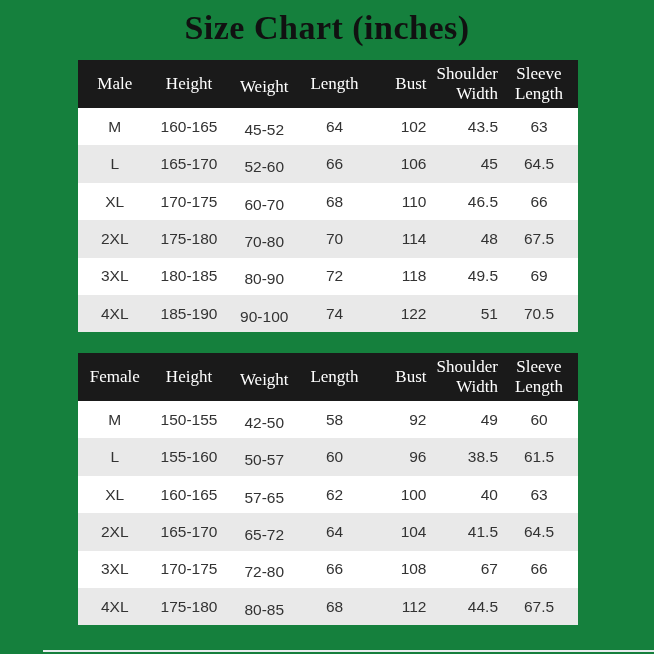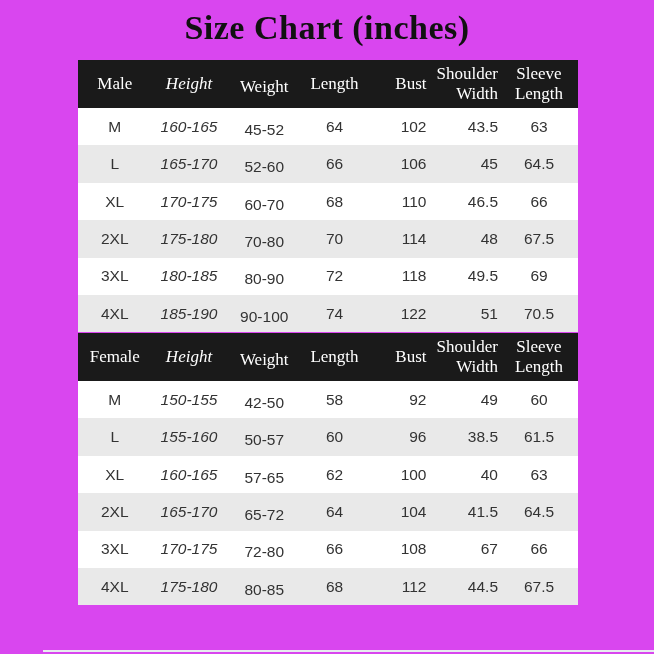--- a/index.html
+++ b/index.html
@@ -6,36 +6,36 @@
     --header-bg:#1a1a1a;
     --header-text:#ffffff;
     --row-alt-bg:#e9e9e9;
     --body-text:#333333;
     --title-text:#111111;
   }
   html,body{margin:0;padding:0;background:#ffffff;}
   .canvas{
     position:relative;
     width:654px;height:654px;
-    background:#d946ef;
+    background:#15803d;
     overflow:hidden;
     font-family:"Liberation Sans","DejaVu Sans",sans-serif;
   }
   .page-title{
     position:absolute;top:2px;left:0;width:654px;height:52px;
     line-height:52px;text-align:center;
     font-family:"Liberation Serif","DejaVu Serif",serif;
     font-weight:bold;font-size:34px;color:var(--title-text,#111);
     letter-spacing:0.5px;
   }
   .size-table{
     position:absolute;left:78px;width:500px;
   }
   .size-table.male{top:60px;}
-  .size-table.female{top:333px;}
+  .size-table.female{top:353px;}
   .thead{
     display:flex;align-items:center;
     height:48px;
     background:var(--header-bg,#1a1a1a);
     color:var(--header-text,#fff);
     font-family:"Liberation Serif","DejaVu Serif",serif;
     font-size:17px;
   }
   .trow{
     display:flex;align-items:center;
@@ -45,21 +45,21 @@
     background:#ffffff;
   }
   .trow.alt{background:var(--row-alt-bg,#e9e9e9);}
   .cell{
     text-align:center;
     line-height:1.15;
     padding:0 2px;
     box-sizing:border-box;
   }
   .c0{width:14.7%;}
-  .c1{width:15.0%;font-style:italic;}
+  .c1{width:15.0%;}
   .c2{width:15.1%;margin-top:6px;}
   .c3{width:13.0%;}
   .c4{width:12.3%;text-align:right;}
   .c5{width:14.3%;text-align:right;}
   .c6{width:15.6%;}
   .bottom-divider{
     position:absolute;top:650px;left:43px;right:0;height:2px;
     background:#e6eded;
   }
 </style>

